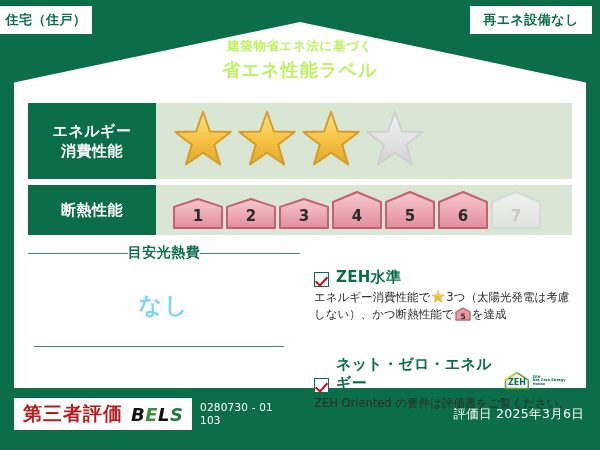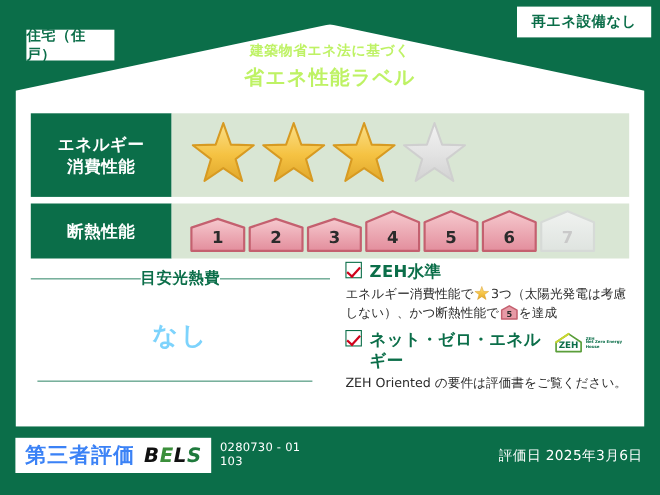--- a/index.html
+++ b/index.html
@@ -19,21 +19,21 @@
   .top-badge {
     position: absolute;
     background: #ffffff;
     color: #0b6e49;
     font-weight: bold;
     font-size: 13px;
     letter-spacing: .5px;
     display: flex; align-items: center; justify-content: center;
     z-index: 6;
   }
-  #badge-house { left: 24px;  top: 6px;  width: 80px; height: 28px; margin-top: 21px; }
+  #badge-house { left: 0;  top: 6px;  width: 92px; height: 28px; }
   #badge-renew { right: 8px; top: 6px;  width: 122px; height: 28px; align-items: center; }
 
   
   #house-body {
     position: absolute;
     left: 14px; top: 22px;
     width: 572px; height: 366px;
     background: #ffffff;
     z-index: 2;
     -webkit-clip-path: polygon(0% 16.5%, 50% 0%, 100% 16.5%, 100% 100%, 0% 100%);
@@ -83,21 +83,21 @@
 
   #cost-head { display: flex; align-items: center; gap: 0; margin-top: 6px; }
   #cost-head .rule { flex: 1; height: 1px; background: #3f8f73; }
   #cost-title { font-size: 14px; font-weight: bold; color: #0b6e49; letter-spacing: .5px; white-space: nowrap; }
   #cost-value {
     margin-top: 28px; text-align: center;
     font-size: 23px; font-weight: bold; color: #7dd3fc; letter-spacing: 2px;
   }
   #cost-rule-bottom { position: absolute; left: 6px; right: 16px; top: 108px; height: 1px; background: #3f8f73; }
 
-  .chk-line { display: flex; align-items: flex-start; gap: 7px; }
+  .chk-line { display: flex; align-items: flex-end; gap: 7px; margin-top: 30px; }
   .chkbox {
     width: 15px; height: 15px; border: 1.3px solid #0b6e49; background: #fff;
     position: relative; flex: 0 0 auto;
   }
   .chkbox::after {
     content: ""; position: absolute; left: 3px; top: 1px;
     width: 5px; height: 10px; border: solid #d0021b;
     border-width: 0 2.4px 2.4px 0; transform: rotate(42deg);
   }
   .chk-title { font-size: 15px; font-weight: bold; color: #0b6e49; letter-spacing: .3px; }
@@ -109,21 +109,21 @@
 
   #zeh-logo { display: inline-flex; align-items: center; vertical-align: -5px; margin-left: 2px; }
   #zeh-logo-sub { font-size: 3.6px; color: #0b6e49; line-height: 1.05; margin-left: 1px; font-weight: bold; }
 
   
   #footer { position: absolute; left: 0; bottom: 0; width: 600px; height: 58px; z-index: 5; }
   #bels-badge {
     position: absolute; left: 14px; top: 6px; height: 32px;
     background: #fff; display: flex; align-items: center; padding: 0 9px; gap: 8px;
   }
-  #bels-jp { font-size: 19px; font-weight: bold; color: #3b82f6; letter-spacing: 1px; }
+  #bels-jp { font-size: 19px; font-weight: bold; color: #b91c1c; letter-spacing: 1px; }
   #bels-en { font-size: 18px; font-weight: bold; letter-spacing: .5px; font-style: italic; }
   #bels-en .b1 { color: #111; } #bels-en .b2 { color: #3b8f3b; }
   #bels-en .b3 { color: #111; } #bels-en .b4 { color: #1f7a3d; }
   #bels-num {
     position: absolute; left: 200px; top: 9px;
     font-size: 10.5px; color: #fff; line-height: 1.25; letter-spacing: .2px;
   }
   #eval-date { position: absolute; right: 16px; top: 14px; font-size: 12.5px; color: #fff; letter-spacing: .3px; }
 </style>
 </head>

